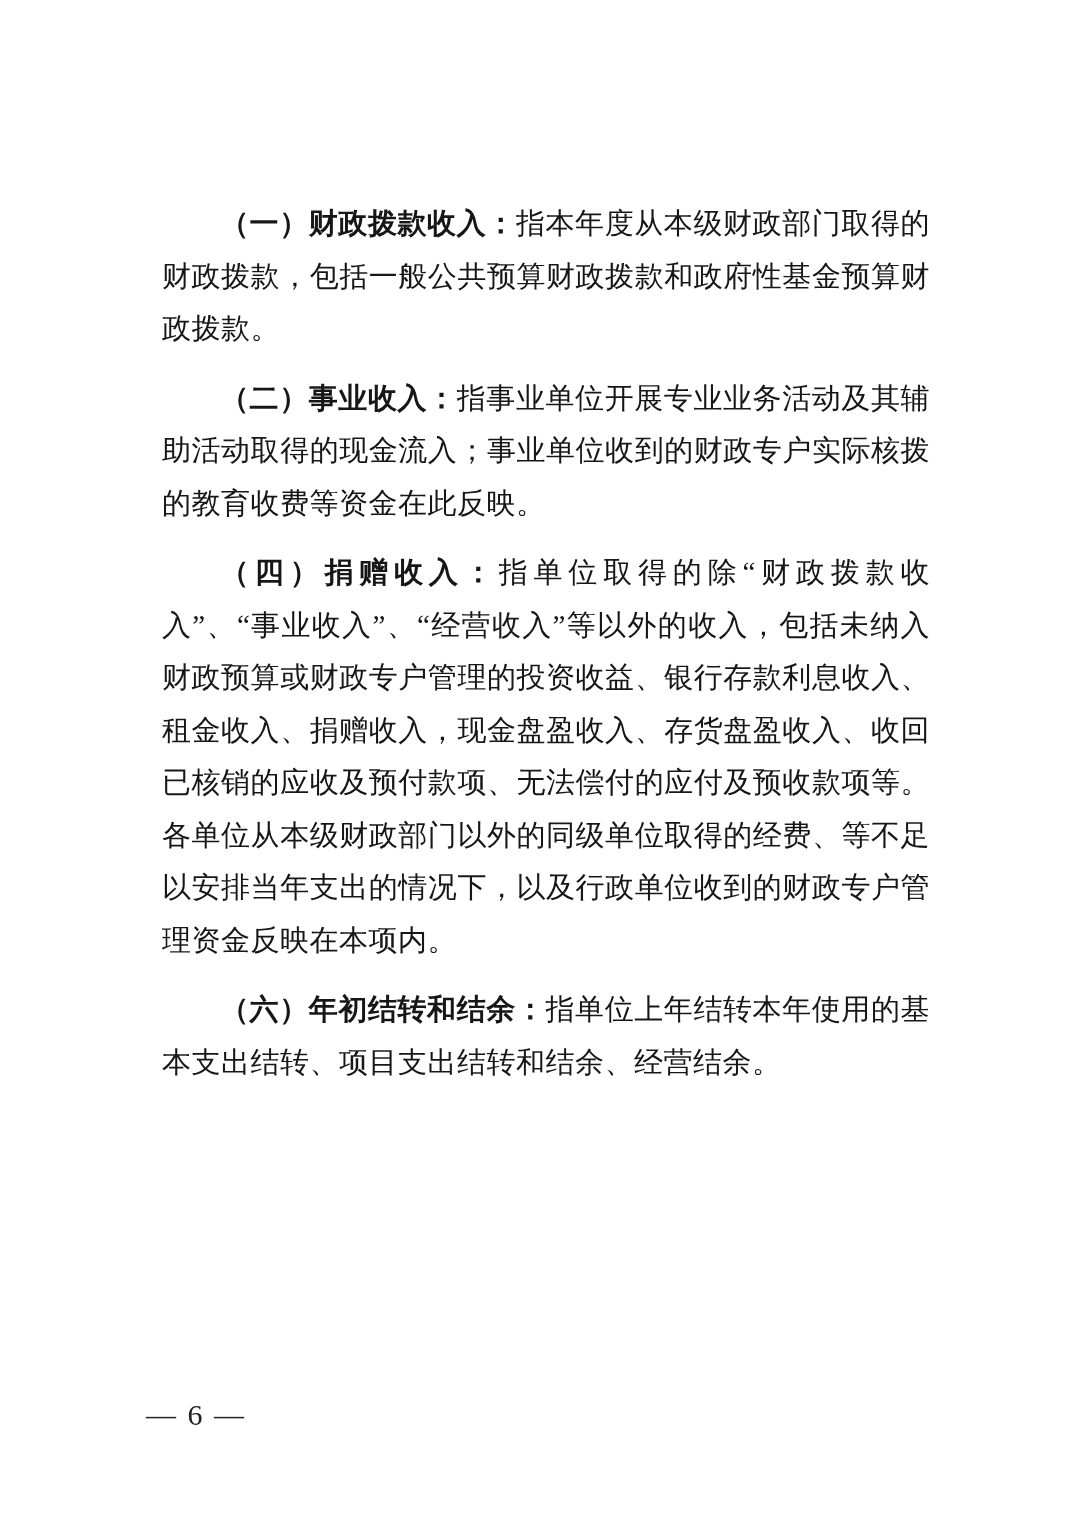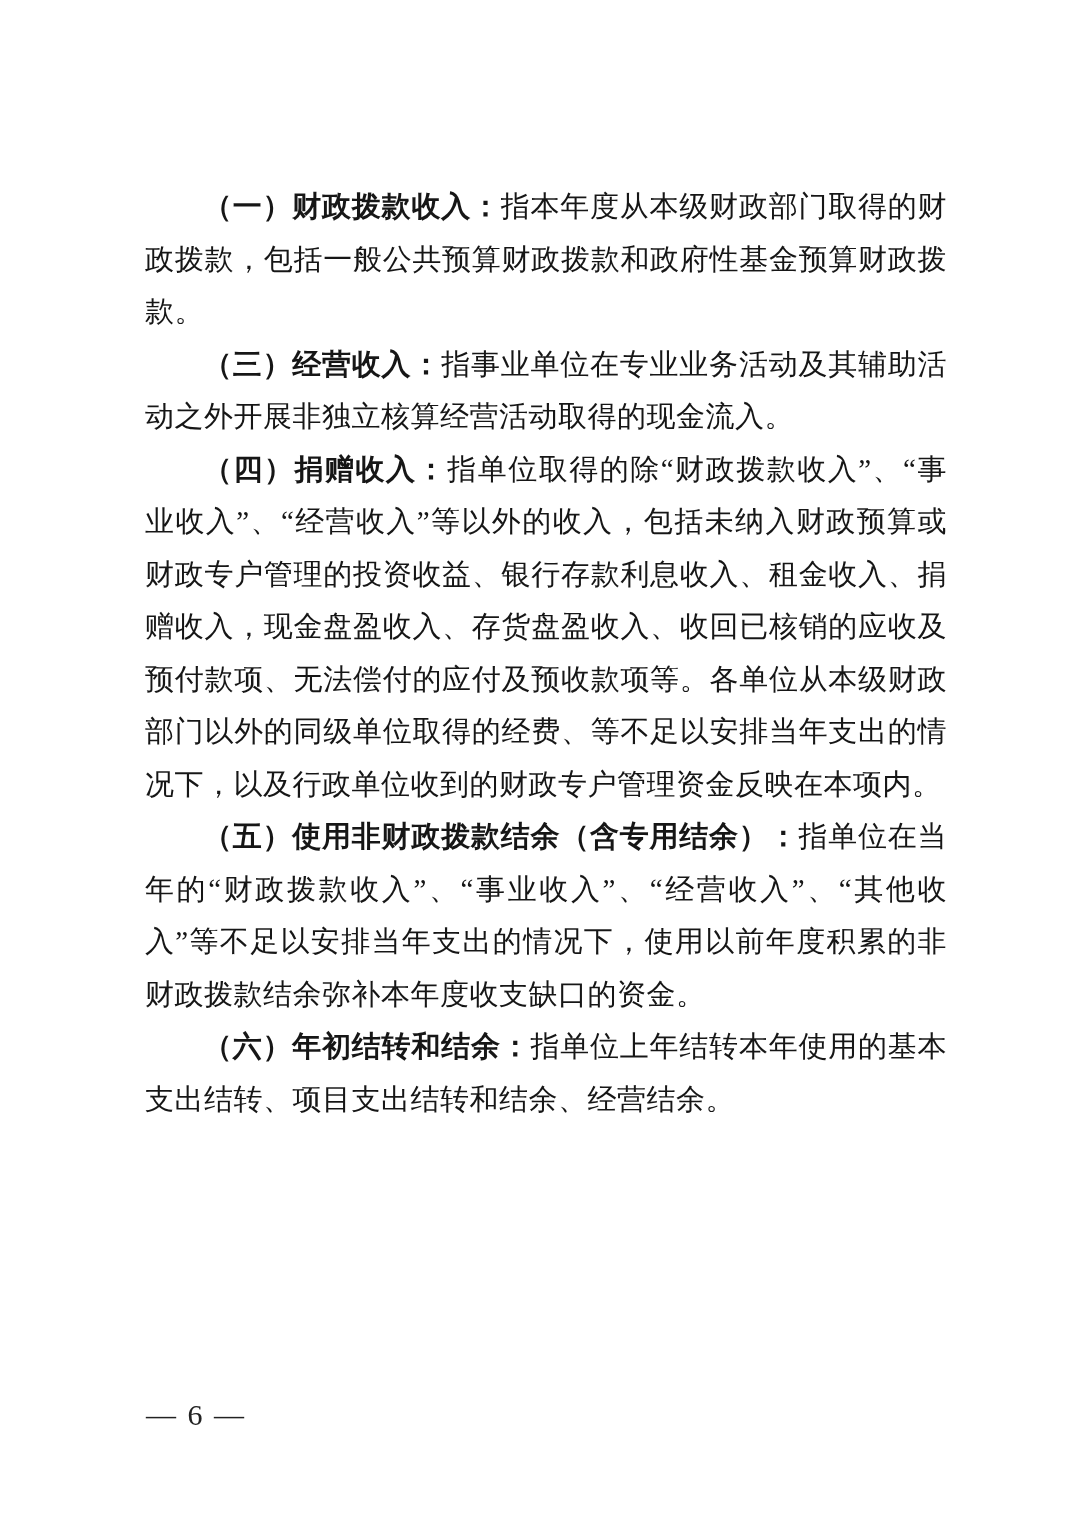--- a/index.html
+++ b/index.html
@@ -16,21 +16,21 @@
     font-family: "Liberation Serif", "DejaVu Serif", serif;
     color: #161616;
   }
   .content {
     position: absolute;
     left: 145px;
     top: 180px;
     width: 802px;
   }
   .para {
-    margin: 0;
+    margin: 17px;
     font-size: 29px;
     line-height: 52.5px;
     text-align: justify;
     text-justify: inter-ideograph;
     text-indent: 2em;
     letter-spacing: 0.5px;
     word-break: break-all;
   }
   .para-label {
     font-weight: bold;
@@ -49,26 +49,25 @@
   }
 </style>
 </head>
 <body>
 
 <div class="page">
   <div class="content">
 
     <p class="para"><span class="para-label">（一）财政拨款收入：</span><span class="para-body">指本年度从本级财政部门取得的财政拨款，包括一般公共预算财政拨款和政府性基金预算财政拨款。</span></p>
 
+    <p class="para"><span class="para-label">（二）事业收入：</span><span class="para-body">指事业单位开展专业业务活动及其辅助活动取得的现金流入；事业单位收到的财政专户实际核拨的教育收费等资金在此反映。</span></p>
 
-    <p class="para"><span class="para-label">（三）经营收入：</span><span class="para-body">指事业单位在专业业务活动及其辅助活动之外开展非独立核算经营活动取得的现金流入。</span></p>
 
     <p class="para"><span class="para-label">（四）捐赠收入：</span><span class="para-body">指单位取得的除“财政拨款收入”、“事业收入”、“经营收入”等以外的收入，包括未纳入财政预算或财政专户管理的投资收益、银行存款利息收入、租金收入、捐赠收入，现金盘盈收入、存货盘盈收入、收回已核销的应收及预付款项、无法偿付的应付及预收款项等。各单位从本级财政部门以外的同级单位取得的经费、等不足以安排当年支出的情况下，以及行政单位收到的财政专户管理资金反映在本项内。</span></p>
 
-    <p class="para"><span class="para-label">（五）使用非财政拨款结余（含专用结余）：</span><span class="para-body">指单位在当年的“财政拨款收入”、“事业收入”、“经营收入”、“其他收入”等不足以安排当年支出的情况下，使用以前年度积累的非财政拨款结余弥补本年度收支缺口的资金。</span></p>
 
     <p class="para"><span class="para-label">（六）年初结转和结余：</span><span class="para-body">指单位上年结转本年使用的基本支出结转、项目支出结转和结余、经营结余。</span></p>
 
 
   </div>
 
   <div class="footer">— 6 —</div>
 </div>
 
 </body></html>

